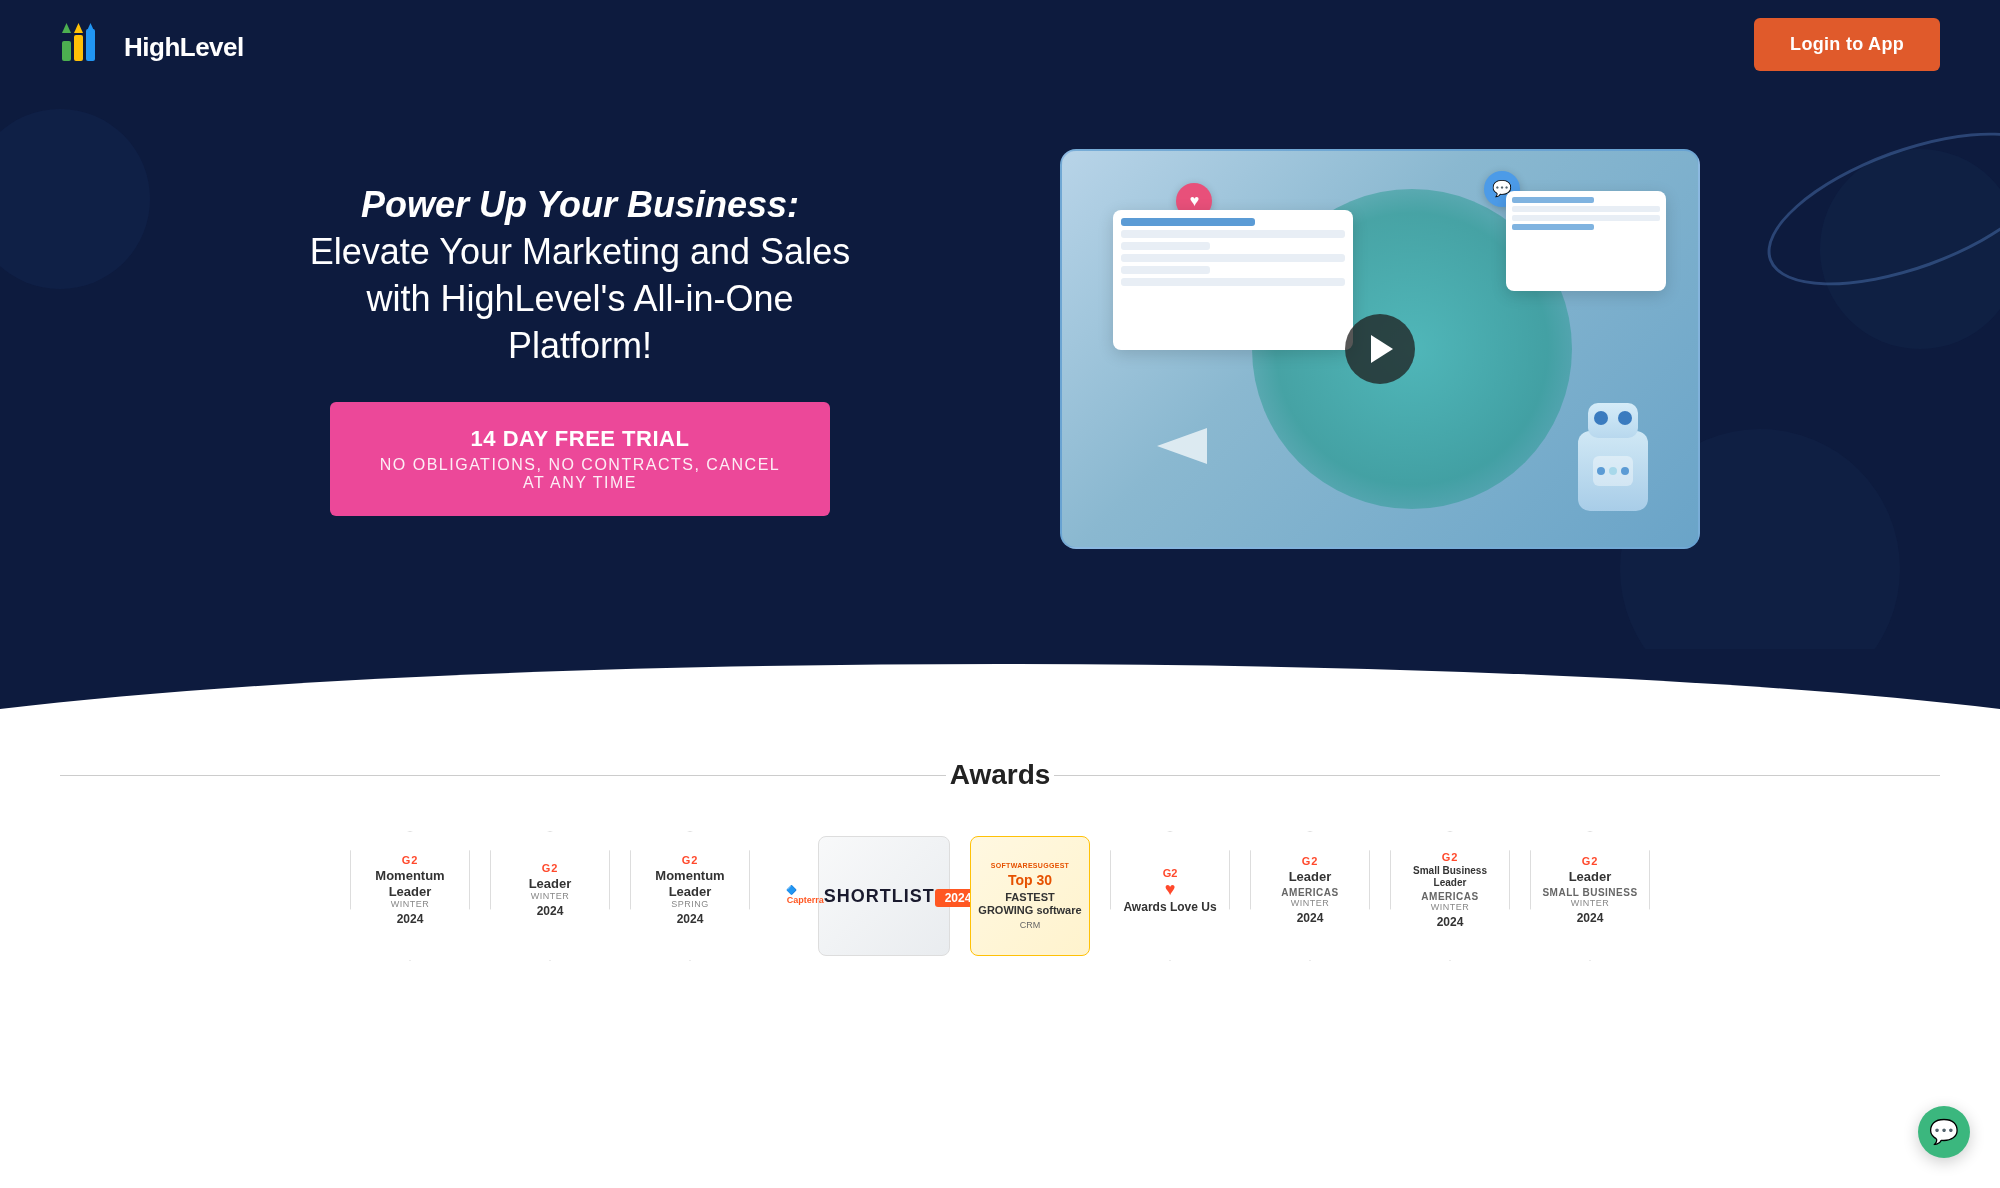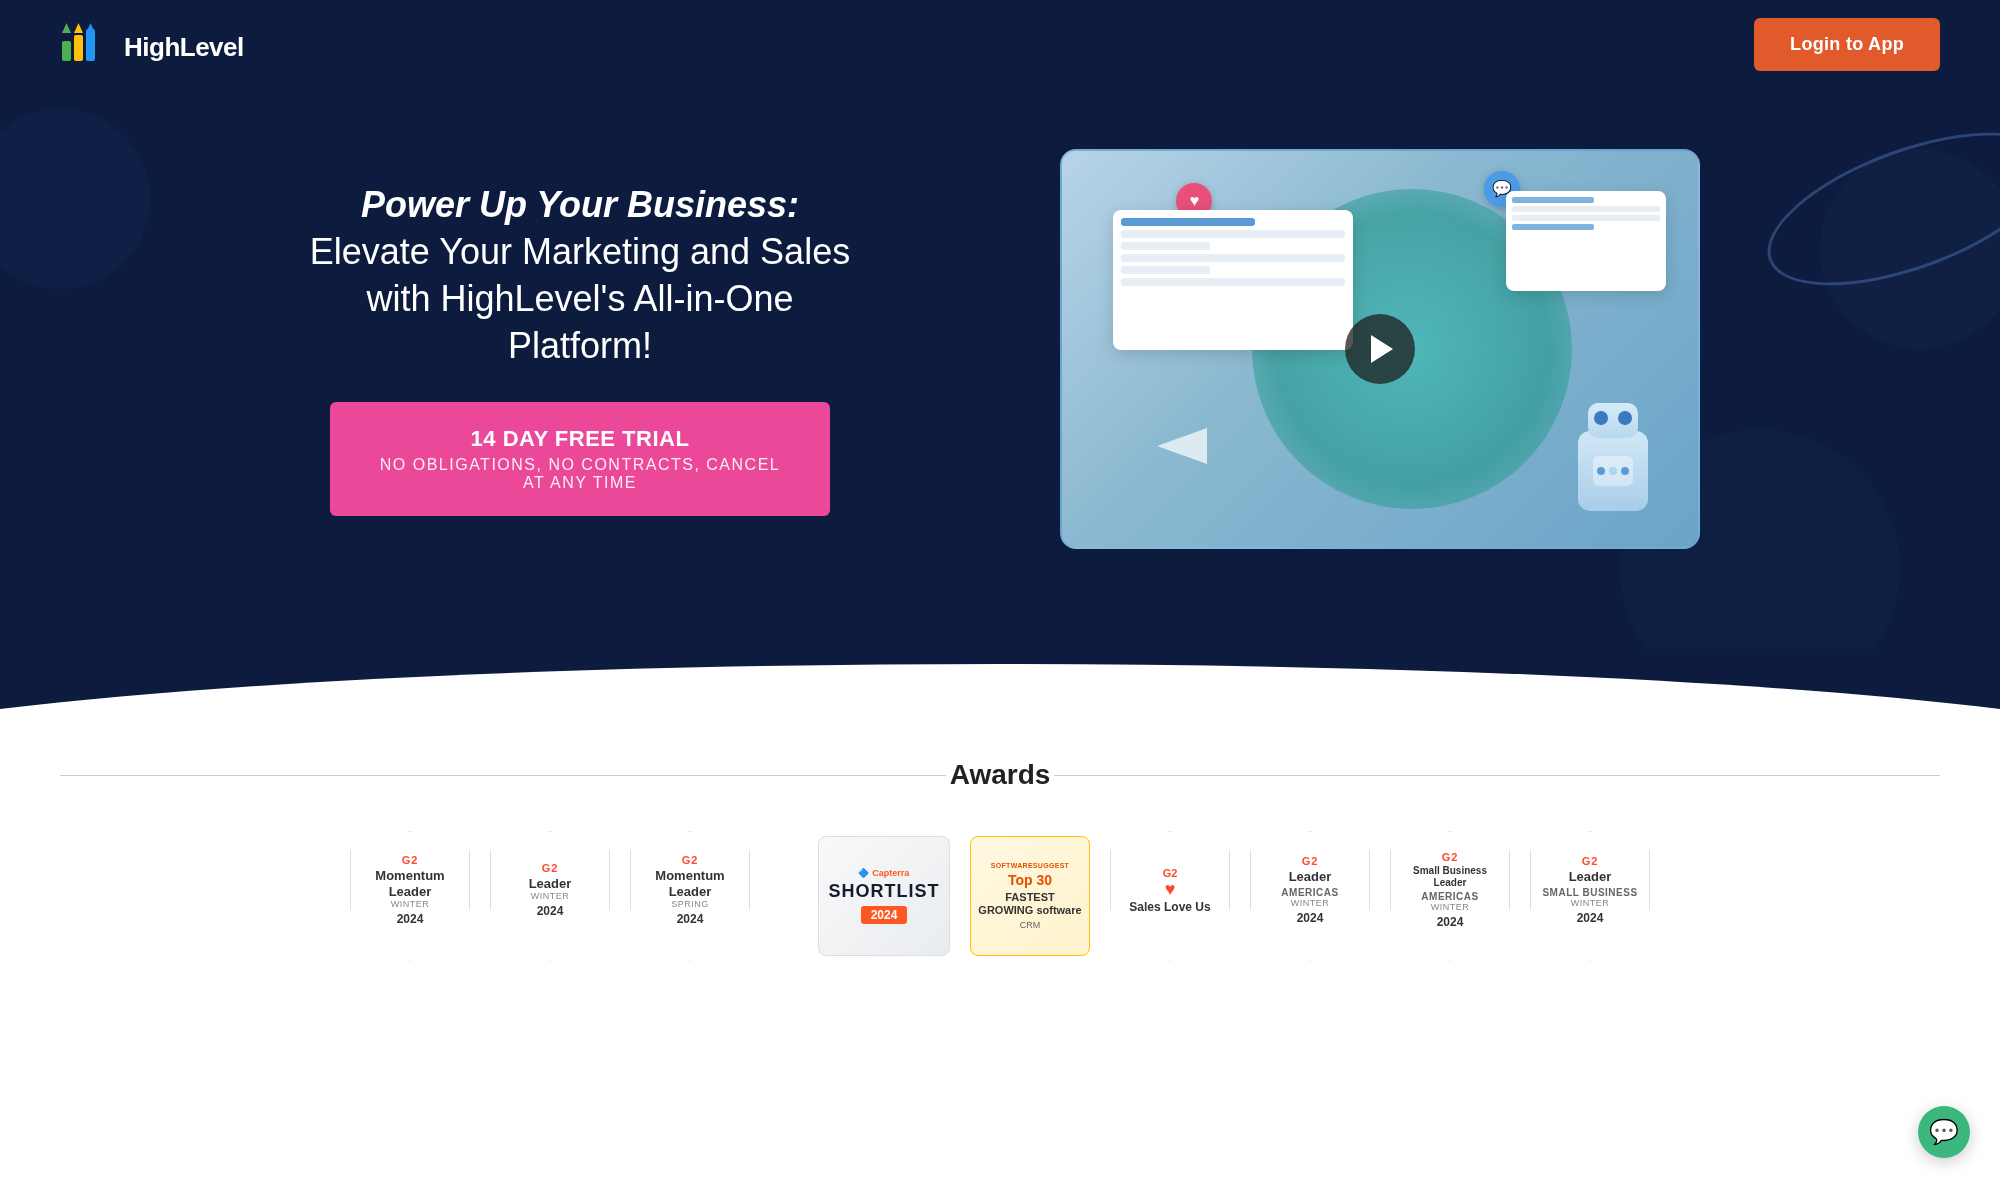--- a/index.html
+++ b/index.html
@@ -387,21 +387,21 @@
 
     
     .capterra-badge {
       background: linear-gradient(135deg, #f8f9fa, #e9ecef);
       border: 1.5px solid #ddd;
       border-radius: 8px;
       padding: 12px 8px;
       min-height: 120px;
       width: 132px;
       display: flex;
-      flex-direction: column;
+      flex-direction: row;
       align-items: center;
       justify-content: center;
       margin-left: 48px;
     }
     .capterra-badge .capterra-logo {
       font-size: 9px;
       font-weight: 700;
       color: #3d5afe;
       margin-bottom: 3px;
     }
@@ -644,21 +644,21 @@
     <div class="ss-badge">
       <span class="ss-logo-text">SoftwareSuggest</span>
       <span class="ss-top">Top 30</span>
       <span class="ss-main">FASTEST GROWING software</span>
       <span class="ss-sub">CRM</span>
     </div>
 
     <div class="badge users-badge">
       <span class="g2-logo">G2</span>
       <span class="users-heart">♥</span>
-      <span class="users-main">Sales Love Us</span>
+      <span class="users-main">Awards Love Us</span>
     </div>
 
     <div class="badge g2-badge">
       <span class="g2-logo">G2</span>
       <span class="badge-main-text">Leader</span>
       <span class="badge-sub">Americas</span>
       <span class="badge-season">WINTER</span>
       <span class="badge-year">2024</span>
     </div>
 

